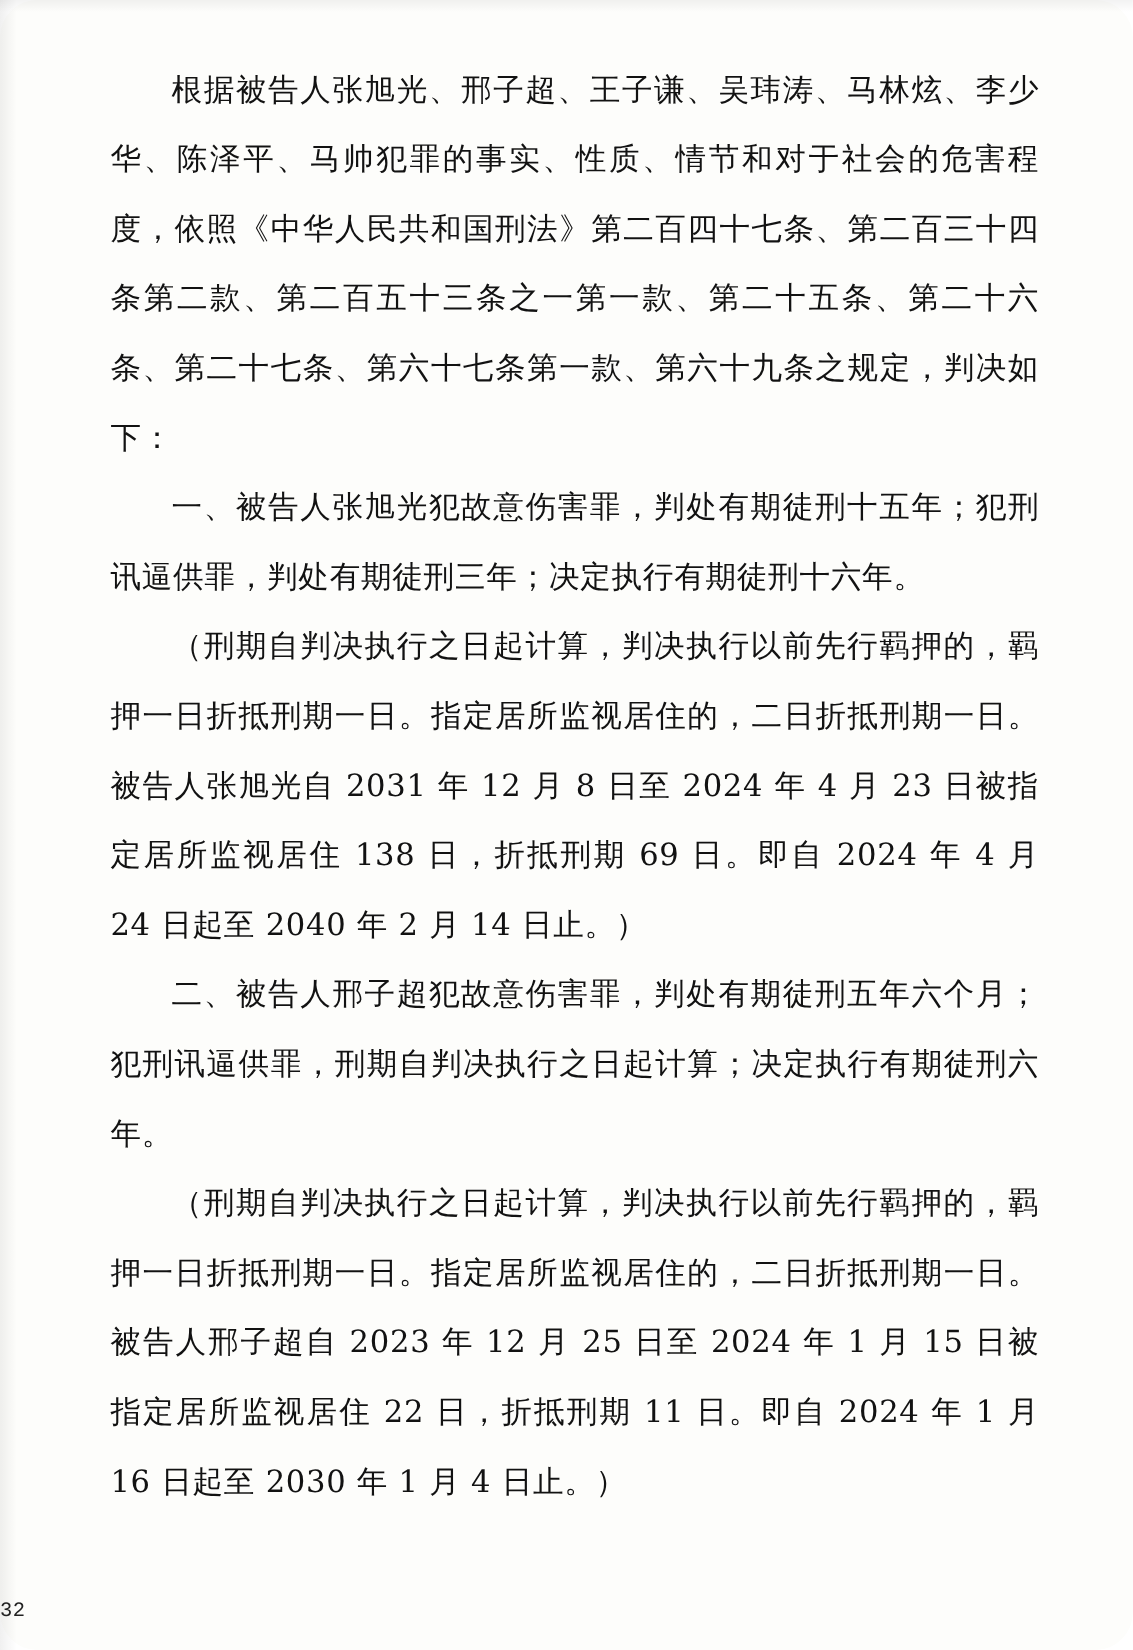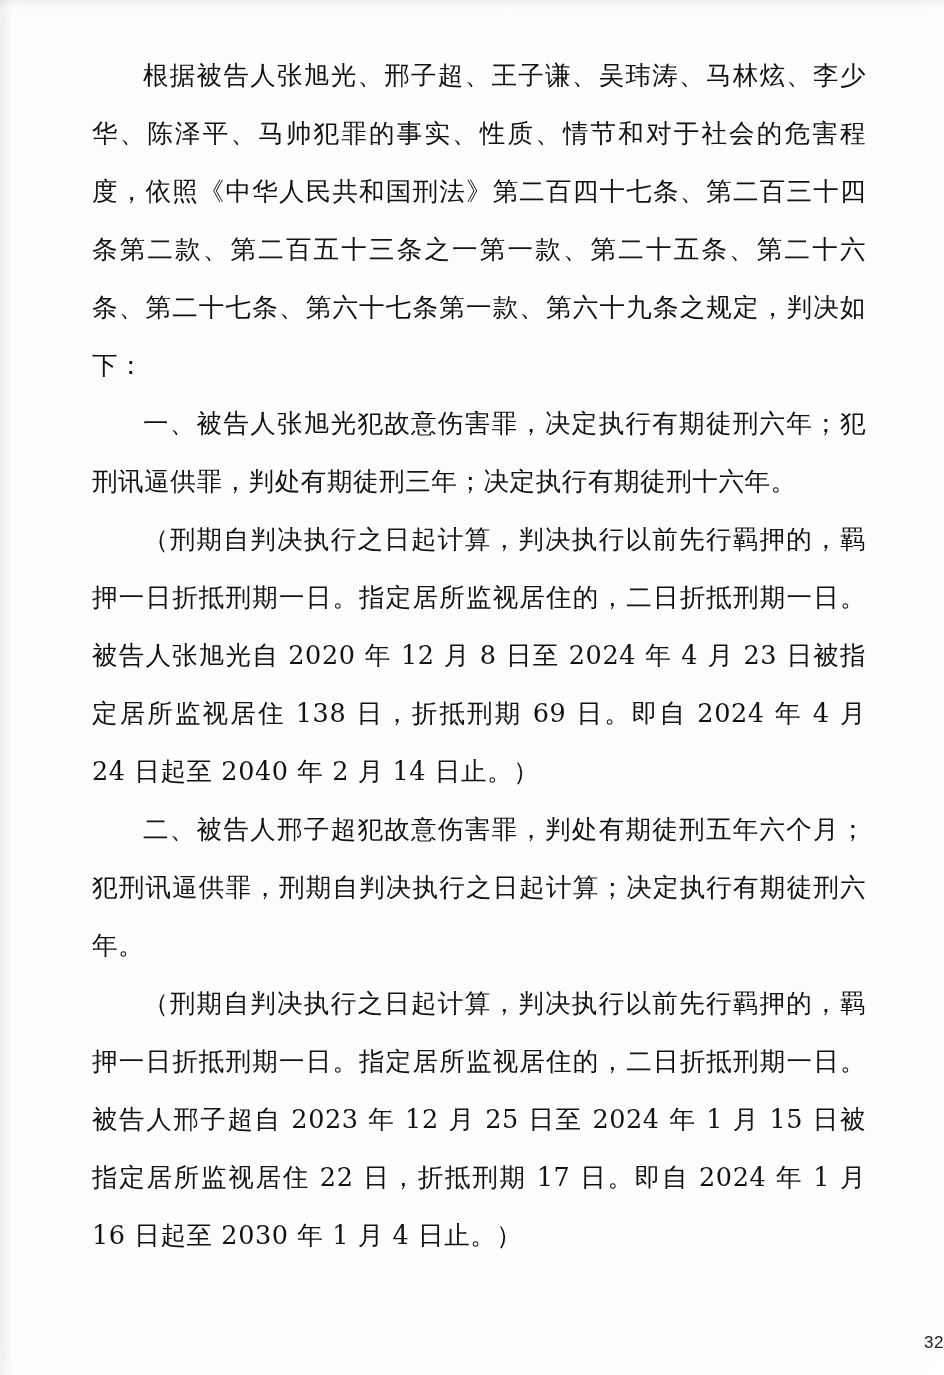--- a/index.html
+++ b/index.html
@@ -42,23 +42,23 @@
     white-space: normal;
   }
   .para + .para {
     margin-top: 0;
   }
   .page-number {
     position: absolute;
     left: 0;
     right: 0;
     bottom: 22px;
-    text-align: right;
+    text-align: left;
     font-size: 17px;
-    font-family: Liberation Sans, sans-serif;
+    font-family: Liberation Mono, monospace;
     color: #222;
     letter-spacing: 0.5px;
   }
   
   .scan-edge-left {
     position: absolute;
     top: 0; left: 0;
     width: 14px; height: 1375px;
     background: linear-gradient(to right, rgba(0,0,0,0.06), rgba(0,0,0,0));
     pointer-events: none;
@@ -73,20 +73,20 @@
 </style>
 </head>
 <body>
 
 <div class="page">
   <div class="scan-edge-left"></div>
   <div class="scan-edge-top"></div>
 
   <div class="doc-body">
     <p class="para">根据被告人张旭光、邢子超、王子谦、吴玮涛、马林炫、李少华、陈泽平、马帅犯罪的事实、性质、情节和对于社会的危害程度，依照《中华人民共和国刑法》第二百四十七条、第二百三十四条第二款、第二百五十三条之一第一款、第二十五条、第二十六条、第二十七条、第六十七条第一款、第六十九条之规定，判决如下：</p>
-    <p class="para">一、被告人张旭光犯故意伤害罪，决定执行有期徒刑六年；犯刑讯逼供罪，判处有期徒刑三年；决定执行有期徒刑十六年。</p>
-    <p class="para">（刑期自判决执行之日起计算，判决执行以前先行羁押的，羁押一日折抵刑期一日。指定居所监视居住的，二日折抵刑期一日。被告人张旭光自 2020 年 12 月 8 日至 2024 年 4 月 23 日被指定居所监视居住 138 日，折抵刑期 69 日。即自 2024 年 4 月 24 日起至 2040 年 2 月 14 日止。）</p>
+    <p class="para">一、被告人张旭光犯故意伤害罪，判处有期徒刑十五年；犯刑讯逼供罪，判处有期徒刑三年；决定执行有期徒刑十六年。</p>
+    <p class="para">（刑期自判决执行之日起计算，判决执行以前先行羁押的，羁押一日折抵刑期一日。指定居所监视居住的，二日折抵刑期一日。被告人张旭光自 2031 年 12 月 8 日至 2024 年 4 月 23 日被指定居所监视居住 138 日，折抵刑期 69 日。即自 2024 年 4 月 24 日起至 2040 年 2 月 14 日止。）</p>
     <p class="para">二、被告人邢子超犯故意伤害罪，判处有期徒刑五年六个月；犯刑讯逼供罪，刑期自判决执行之日起计算；决定执行有期徒刑六年。</p>
-    <p class="para">（刑期自判决执行之日起计算，判决执行以前先行羁押的，羁押一日折抵刑期一日。指定居所监视居住的，二日折抵刑期一日。被告人邢子超自 2023 年 12 月 25 日至 2024 年 1 月 15 日被指定居所监视居住 22 日，折抵刑期 17 日。即自 2024 年 1 月 16 日起至 2030 年 1 月 4 日止。）</p>
+    <p class="para">（刑期自判决执行之日起计算，判决执行以前先行羁押的，羁押一日折抵刑期一日。指定居所监视居住的，二日折抵刑期一日。被告人邢子超自 2023 年 12 月 25 日至 2024 年 1 月 15 日被指定居所监视居住 22 日，折抵刑期 11 日。即自 2024 年 1 月 16 日起至 2030 年 1 月 4 日止。）</p>
   </div>
 
   <div class="page-number">32</div>
 </div>
 
 </body></html>

